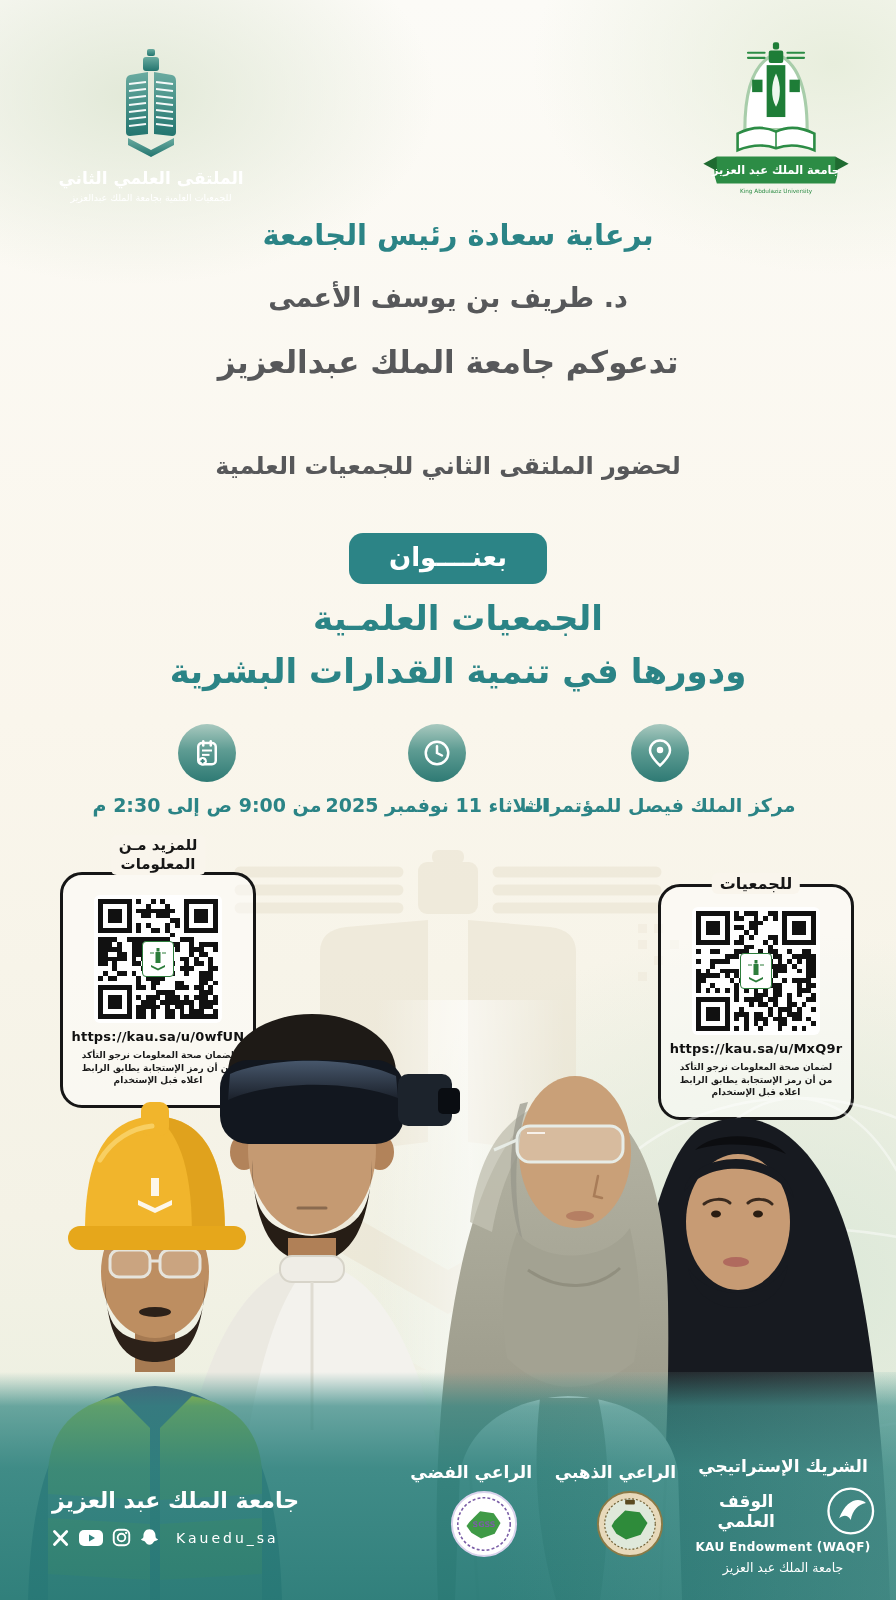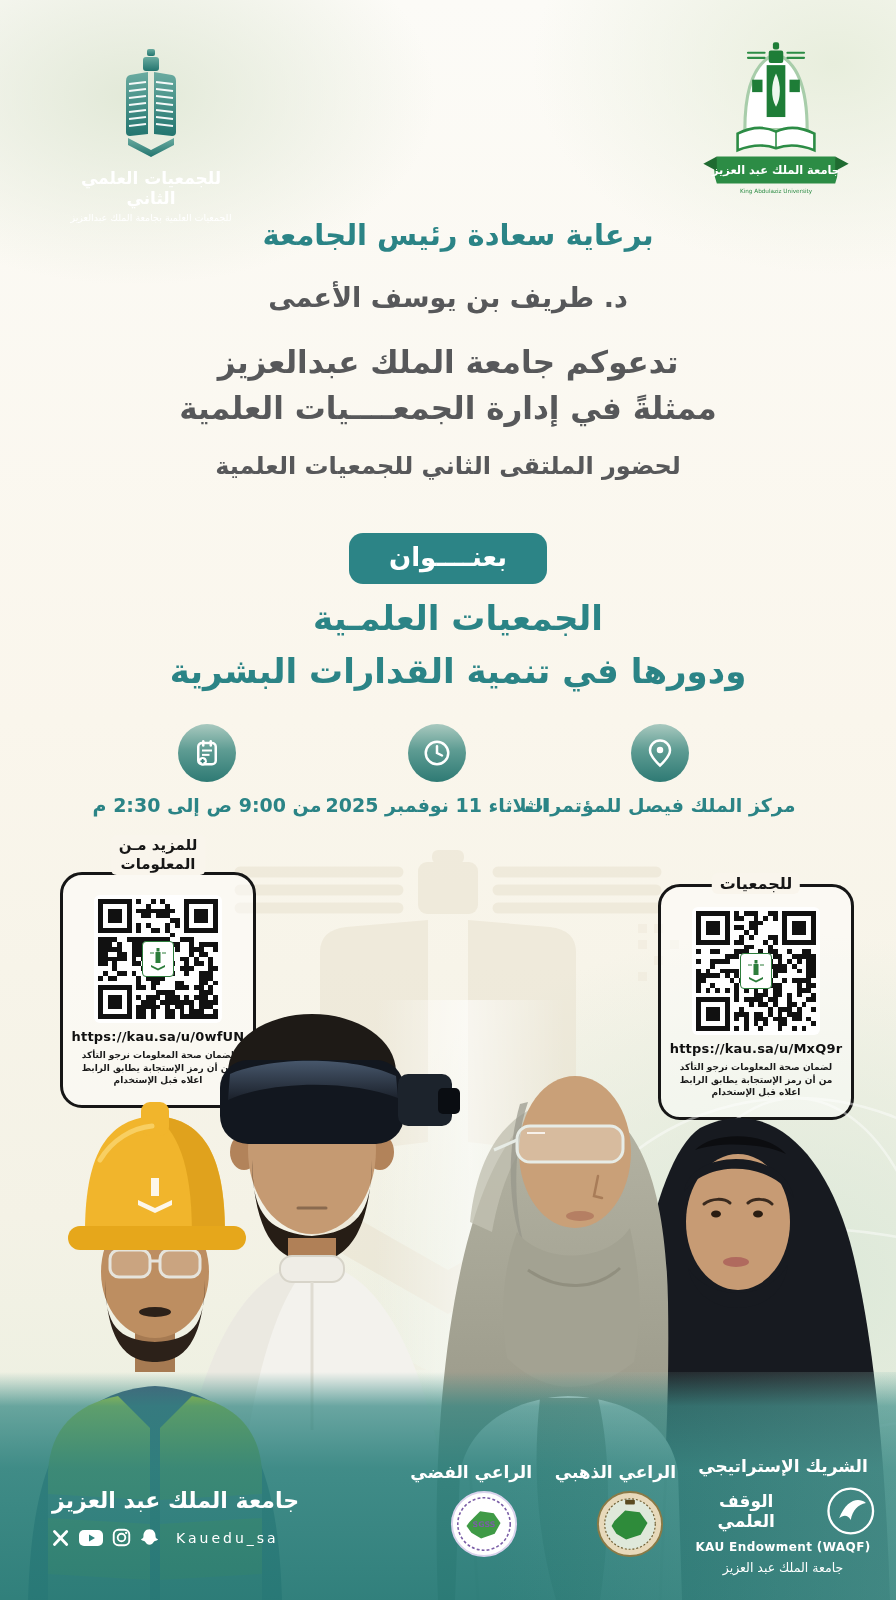--- a/index.html
+++ b/index.html
@@ -150,21 +150,21 @@
         <line x1="13" y1="80" x2="30" y2="78"></line>
         <line x1="40" y1="36" x2="57" y2="38"></line>
           <line x1="40" y1="43" x2="57" y2="45"></line>
           <line x1="40" y1="50" x2="57" y2="52"></line>
         <line x1="40" y1="57" x2="57" y2="59"></line>
           <line x1="40" y1="64" x2="57" y2="66"></line>
           <line x1="40" y1="71" x2="57" y2="73"></line>
         <line x1="40" y1="78" x2="57" y2="80"></line>
       </g>
     </svg>
-    <div class="ftitle rtl">للجمعيات العلمي الثاني</div>
+    <div class="ftitle rtl">الملتقى العلمي الثاني</div>
     <div class="fsub rtl">للجمعيات العلمية بجامعة الملك عبدالعزيز</div>
   </div>
 
   <svg class="abs kau-logo" width="156" height="164" viewBox="0 0 150 158">
     <path d="M45,92 Q45,30 75,19 Q105,30 105,92 Z" fill="#ffffff" stroke="#a8cdaa" stroke-width="3"></path>
     <rect x="52" y="44" width="10" height="12" fill="#1e7d37"></rect>
     <rect x="88" y="44" width="10" height="12" fill="#1e7d37"></rect>
     <rect x="66" y="30" width="18" height="50" fill="#1e7d37"></rect>
     <path d="M75,38 C80,48 80,62 75,70 C70,62 70,48 75,38 Z" fill="#eef7ee"></path>
     <rect x="68" y="16" width="14" height="12" rx="2" fill="#1e7d37"></rect>
@@ -180,21 +180,20 @@
     <path d="M18,118 Q13,131 18,144 L132,144 Q137,131 132,118 Z" fill="#2c8c45"></path>
     <path d="M18,118 L5,125 L18,132 Z" fill="#1f6b31"></path>
     <path d="M132,118 L145,125 L132,132 Z" fill="#1f6b31"></path>
     <text x="75" y="135" text-anchor="middle" font-size="11" font-weight="bold" fill="#ffffff">جامعة الملك عبد العزيز</text>
     <text x="75" y="153" text-anchor="middle" font-size="5.5" fill="#2c8c45">King Abdulaziz University</text>
   </svg>
 
   <div class="ctr teal b rtl patronage1">برعاية سعادة رئيس الجامعة</div>
   <div class="ctr dark b rtl patronage2">د. طريف بن يوسف الأعمى</div>
   <div class="ctr dark b rtl invite1">تدعوكم جامعة الملك عبدالعزيز</div>
-  <div class="ctr dark b rtl invite2">ممثلةً في إدارة الجمعــــيات العلمية</div>
   <div class="ctr dark rtl invite3">لحضور الملتقى الثاني للجمعيات العلمية</div>
 
   <div class="ctr badge-wrap">
     <span class="badge rtl">بعنــــوان</span>
   </div>
   <div class="ctr teal b rtl title1">الجمعيات العلمـية</div>
   <div class="ctr teal b rtl title2">ودورها في تنمية القدارات البشرية</div>
 
   <div class="detail d-loc">
     <div class="d-circle">

